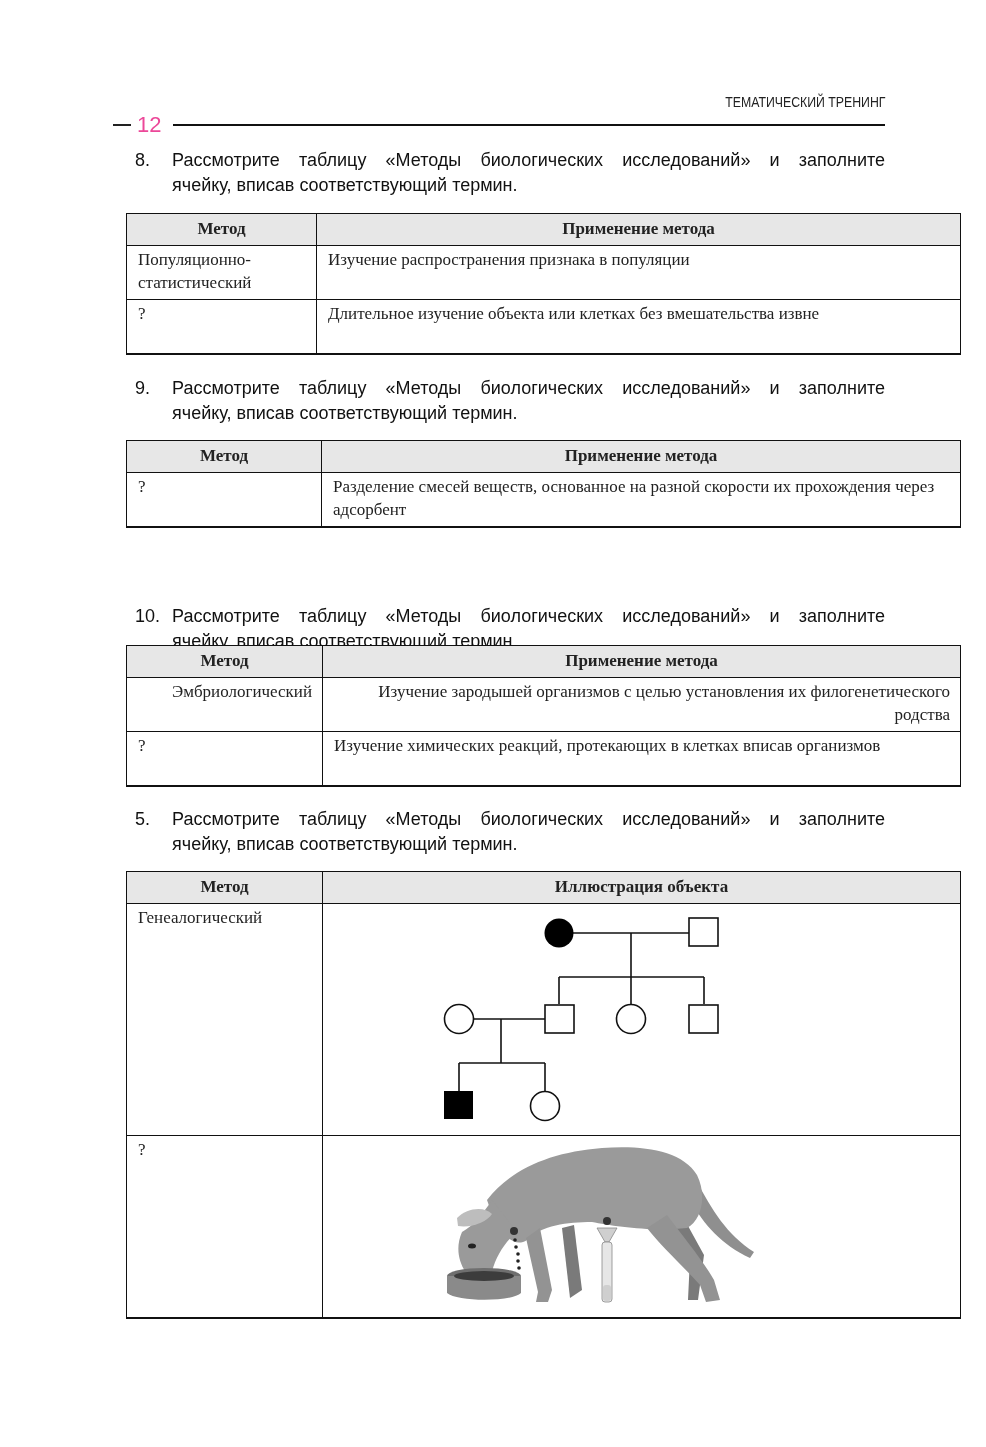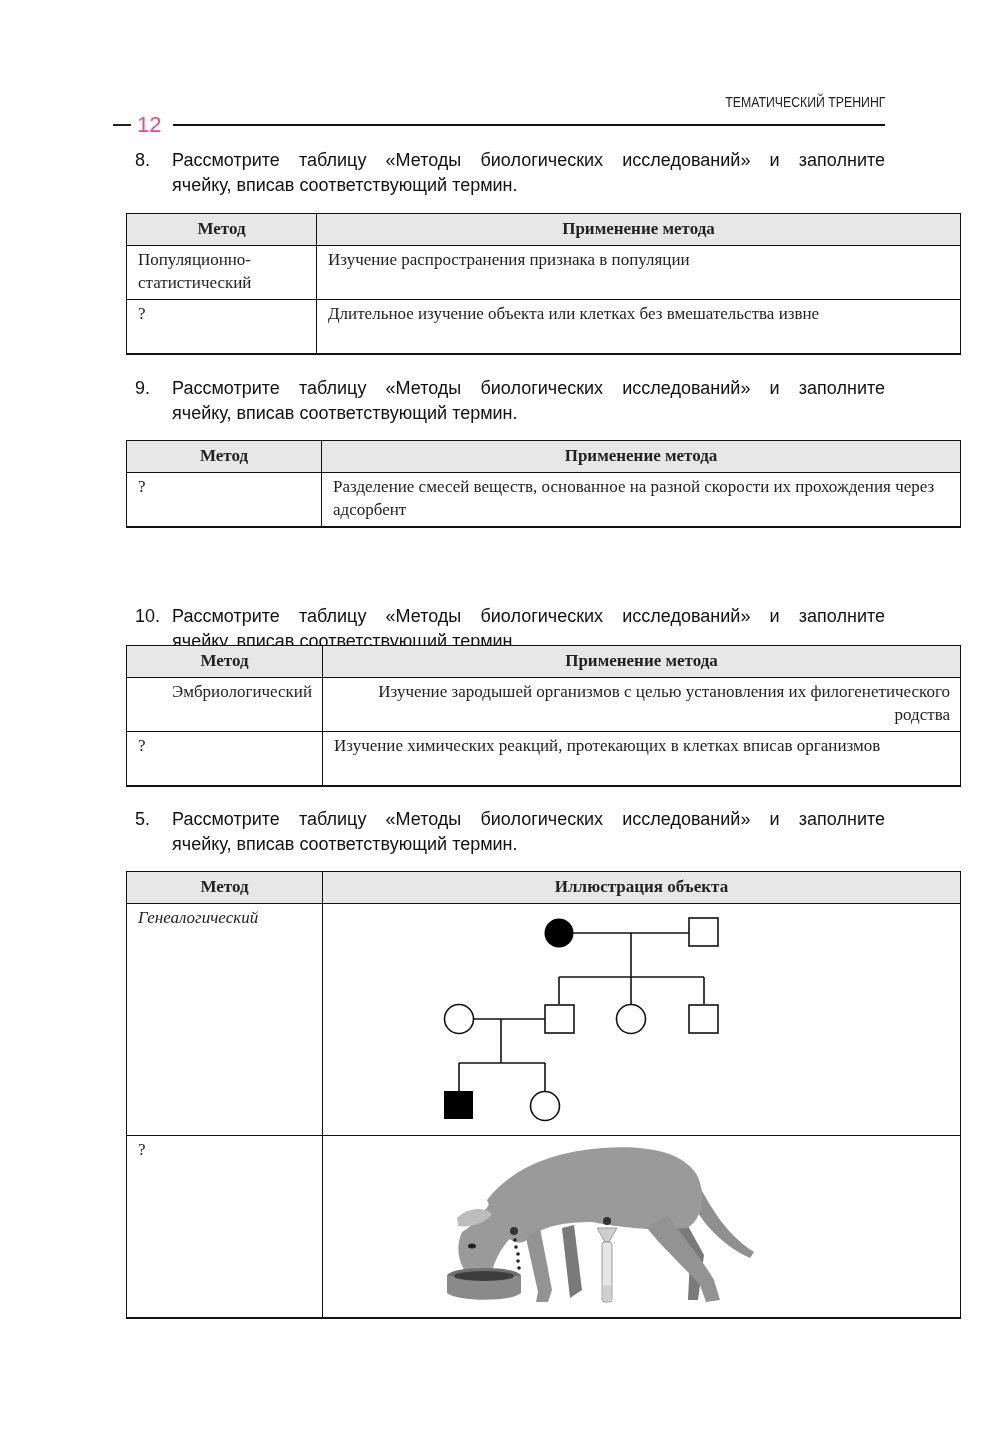--- a/index.html
+++ b/index.html
@@ -133,21 +133,21 @@
 <table class="mt" style="top:871px;">
   <colgroup>
       <col style="width:196px">
       <col>
     </colgroup>
   <tbody>
       <tr>
     <th>Метод</th>
     <th>Иллюстрация объекта</th>
   </tr>
-  <tr style="height:232px;font-style:italic;">
+  <tr style="height:232px;">
     <td>Генеалогический</td>
     <td style="padding:0;position:relative;">
       <svg class="pedigree" width="553" height="231" viewBox="331 903 553 231">
         <g stroke="#111" stroke-width="1.6" fill="none">
           <line x1="581" y1="932" x2="697" y2="932"></line>
           <line x1="639" y1="932" x2="639" y2="976"></line>
           <line x1="567" y1="976" x2="712" y2="976"></line>
           <line x1="567" y1="976" x2="567" y2="1003"></line>
           <line x1="639" y1="976" x2="639" y2="1004"></line>
           <line x1="712" y1="976" x2="712" y2="1003"></line>

